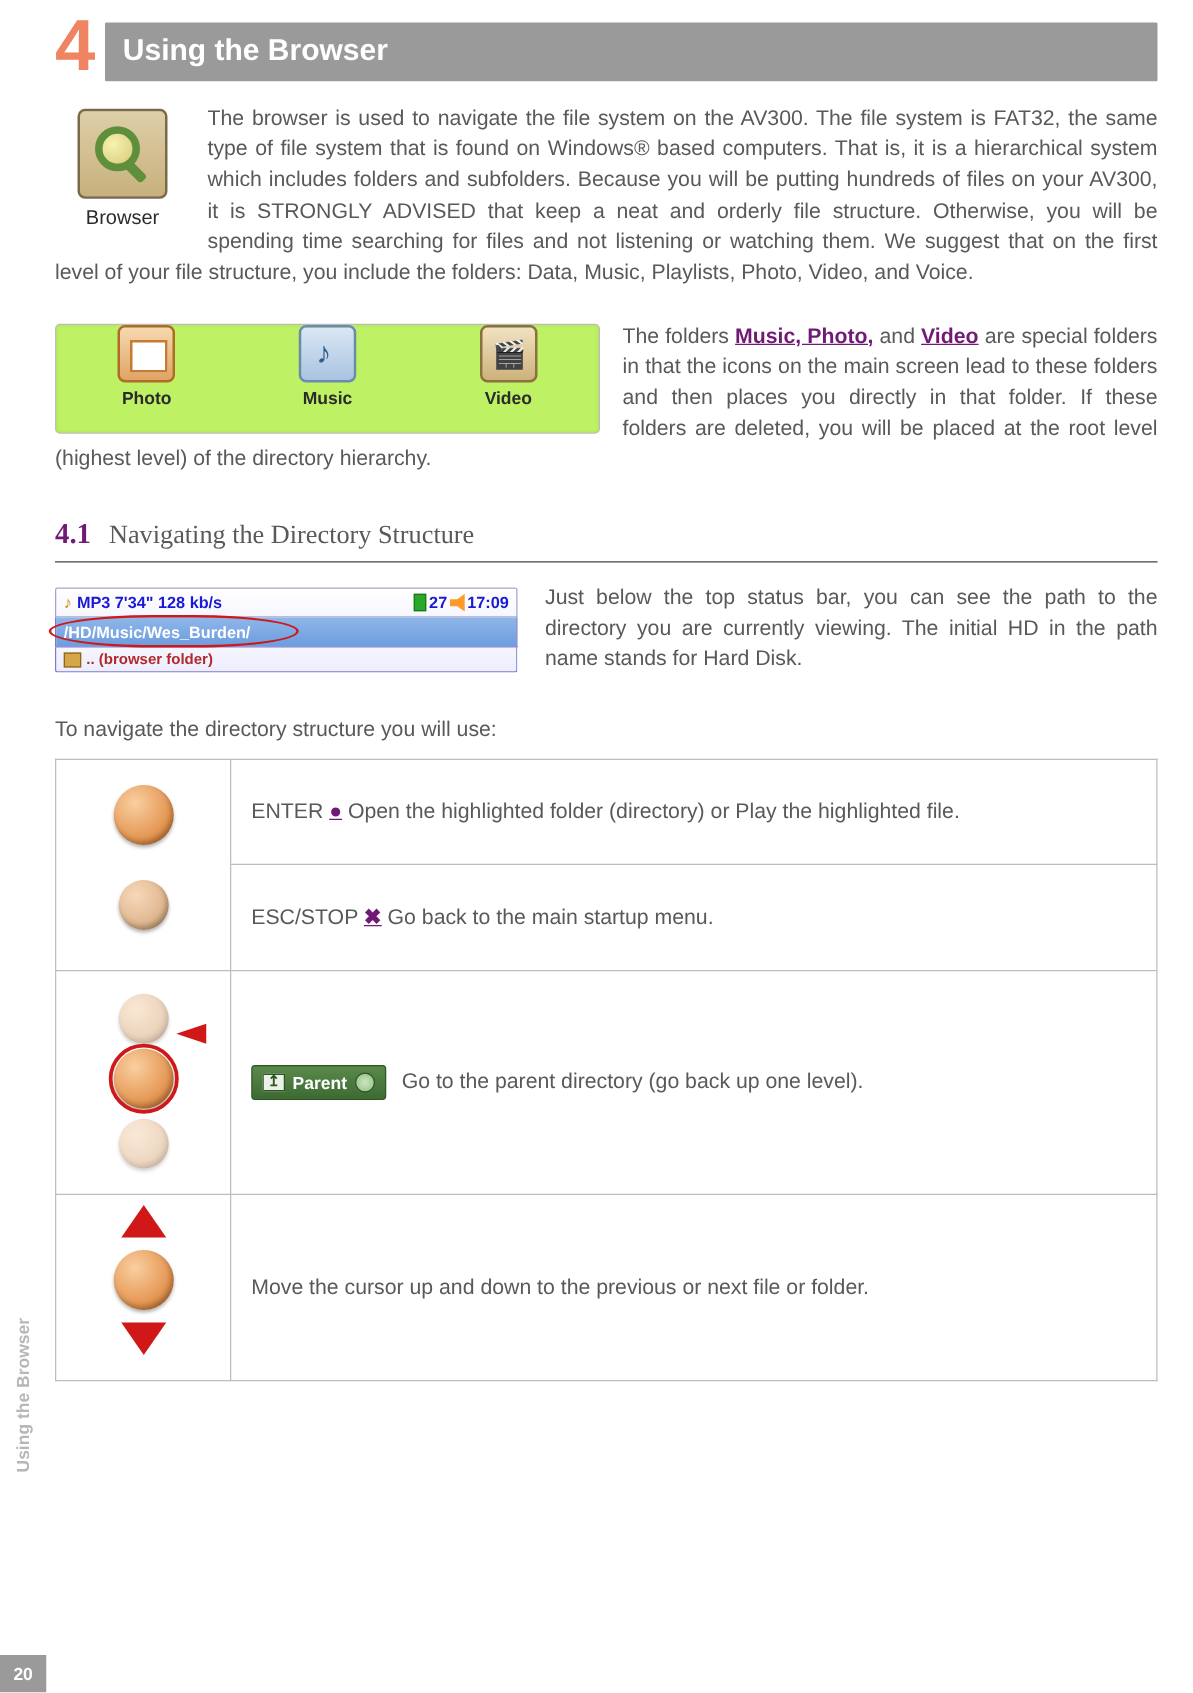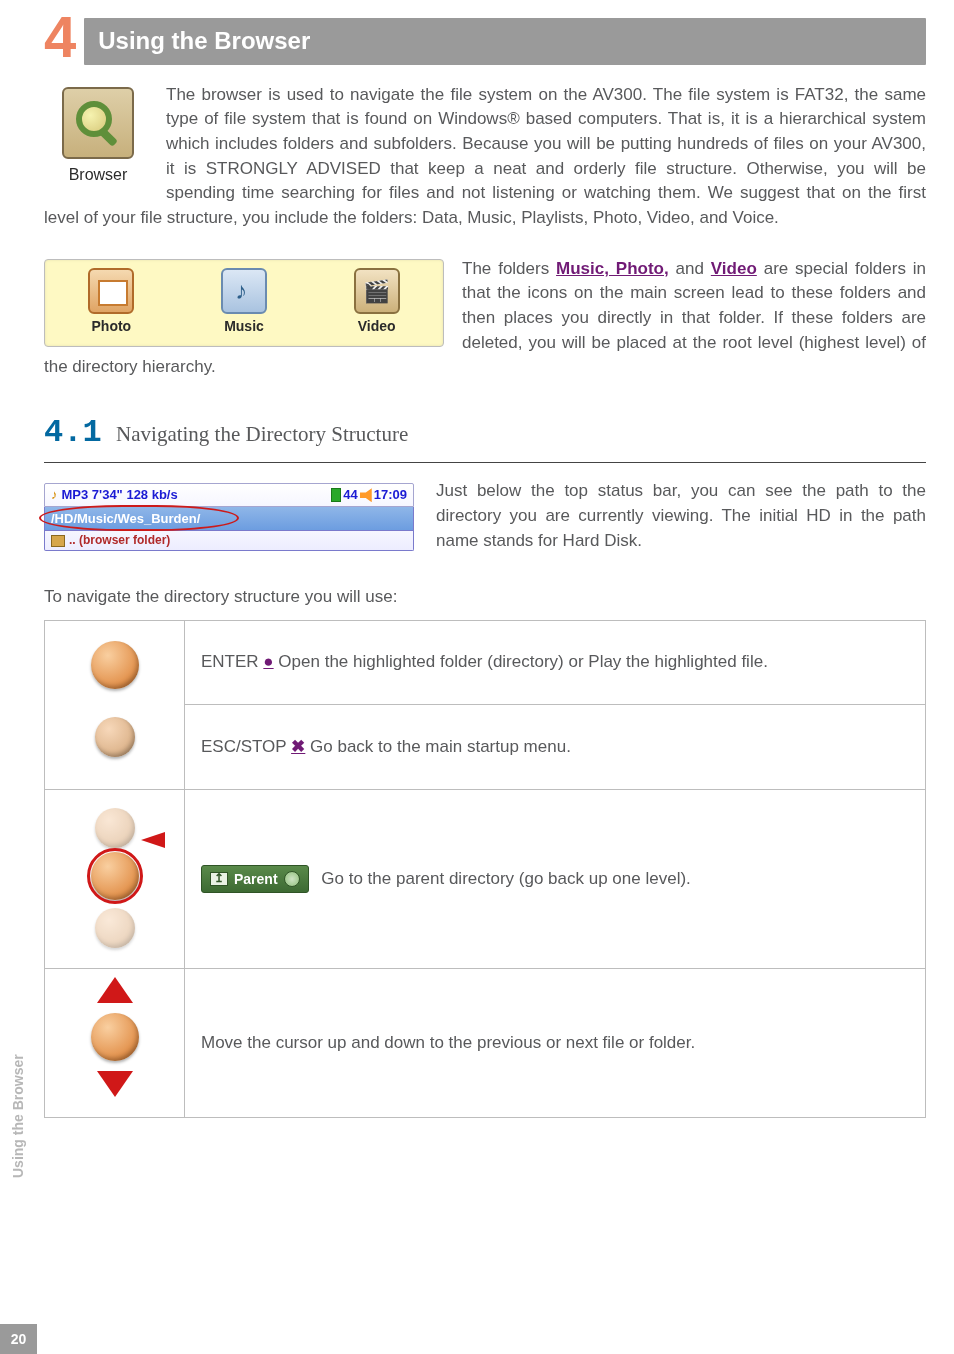--- a/index.html
+++ b/index.html
@@ -101,42 +101,41 @@
     background: #5f8f3a;
     bottom: -10px; right: -12px;
     transform: rotate(45deg);
     border-radius: 3px;
   }
   .browser-caption { font-family: Arial, sans-serif; font-weight: normal; color: #2b2b2b; font-size: 16px; }
   .body-text { font-size: 17px; text-align: justify; color: #58595b; }
   .folders-block { display: block; margin: 12px 0 8px 0; }
   .folder-strip {
     float: left;
-    width: 400px;
+    width: 436px;
     height: 88px;
     border: 1px solid #bdbdbd;
     border-radius: 4px;
-    background: #fef9c3;
+    background: #bef264;
     margin: 2px 18px 6px 0;
     display: flex;
-    align-items: center;
     justify-content: space-around;
     box-shadow: inset 0 0 3px rgba(0,0,0,0.1);
   }
   .folder-item { text-align: center; font-family: Arial; font-weight: bold; font-size: 14px; color: #2b2b2b; }
   .folder-ic { width: 46px; height: 46px; margin: 0 auto 2px auto; border-radius: 6px; position: relative; }
   .ic-photo { background: linear-gradient(180deg,#f5d9b0,#e0a464); border:2px solid #b06b2a; }
   .ic-photo::after { content:""; position:absolute; top:10px; left:8px; width:26px; height:22px; background:#fff; border:2px solid #c77b30; }
   .ic-music { background: linear-gradient(180deg,#dbe7f5,#a9c3e0); border:2px solid #6a8bb0; }
   .ic-music::after { content:"♪"; position:absolute; top:4px; left:12px; font-size:24px; color:#2d5f8a; }
   .ic-video { background: linear-gradient(180deg,#f2e2c2,#ccb17a); border:2px solid #8a7140; }
   .ic-video::after { content:"🎬"; position:absolute; top:6px; left:8px; font-size:22px; }
   .bold { font-weight: bold; color: #701a75; text-decoration: underline; }
   .section-row { margin: 22px 0 6px 0; }
-  .section-num { color: #0369a1; font-weight: bold; font-size: 32px; margin-right: 10px; font-family: Liberation Mono, monospace; }
+  .section-num { color: #701a75; font-weight: bold; font-size: 23px; margin-right: 10px; font-family: Liberation Serif, serif; }
   .section-title { color: #58595b; font-size: 21px; font-family: "Trebuchet MS"; }
   .section-underline { border: none; border-top: 1px solid #444; margin: 4px 0 16px 0; }
   .path-figure {
     float: left;
     width: 370px;
     margin: 4px 22px 10px 0;
   }
   .status-bar {
     border: 1px solid #a5a5d0;
     background: linear-gradient(#fff,#f6f6ff);
@@ -319,21 +318,21 @@
 
 <div>
   <div class="path-figure">
     <div class="status-bar">
       <span class="status-left">
         <span class="note-ic">♪</span>
         <span>MP3 7'34" 128 kb/s</span>
       </span>
       <span class="status-right">
         <span class="batt"></span>
-        <span class="pct">44</span>
+        <span class="pct">27</span>
         <span class="vol"></span>
         <span class="clk">17:09</span>
       </span>
     </div>
     <div class="path-row">
       <span>/HD/Music/Wes_Burden/</span>
       <span class="red-ellipse"></span>
     </div>
     <div class="parent-row">
       <span class="up-ic"></span>

